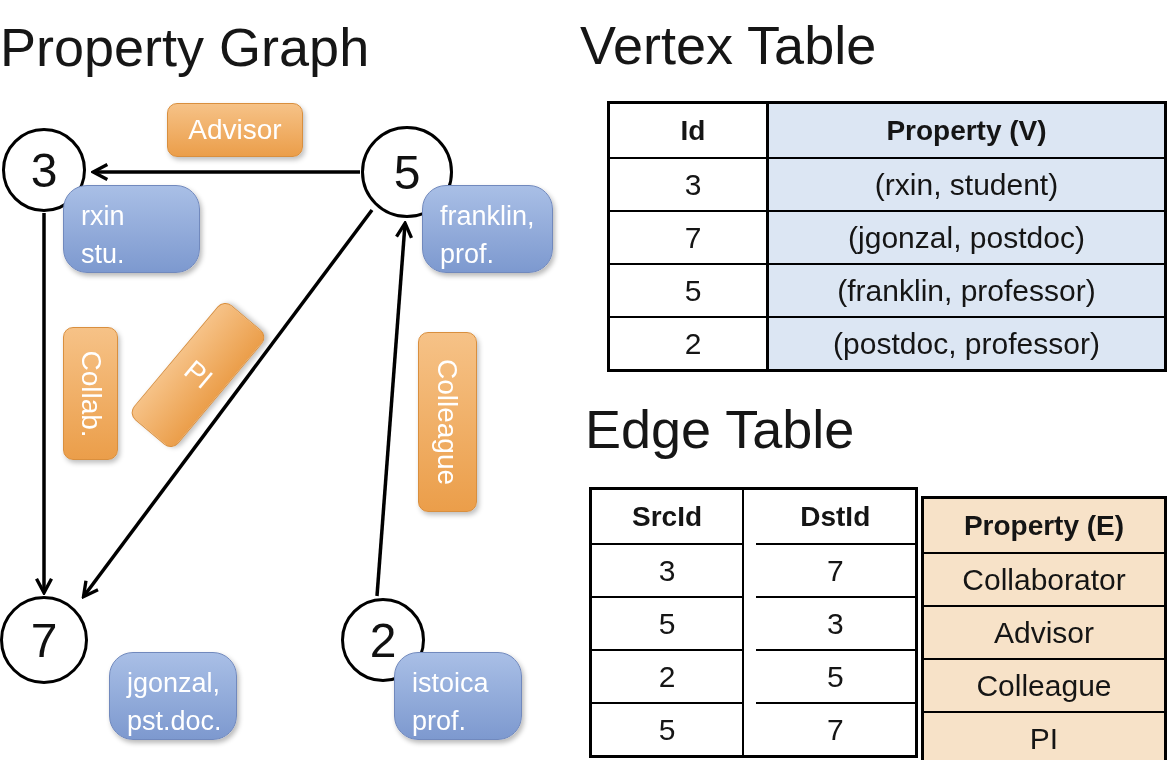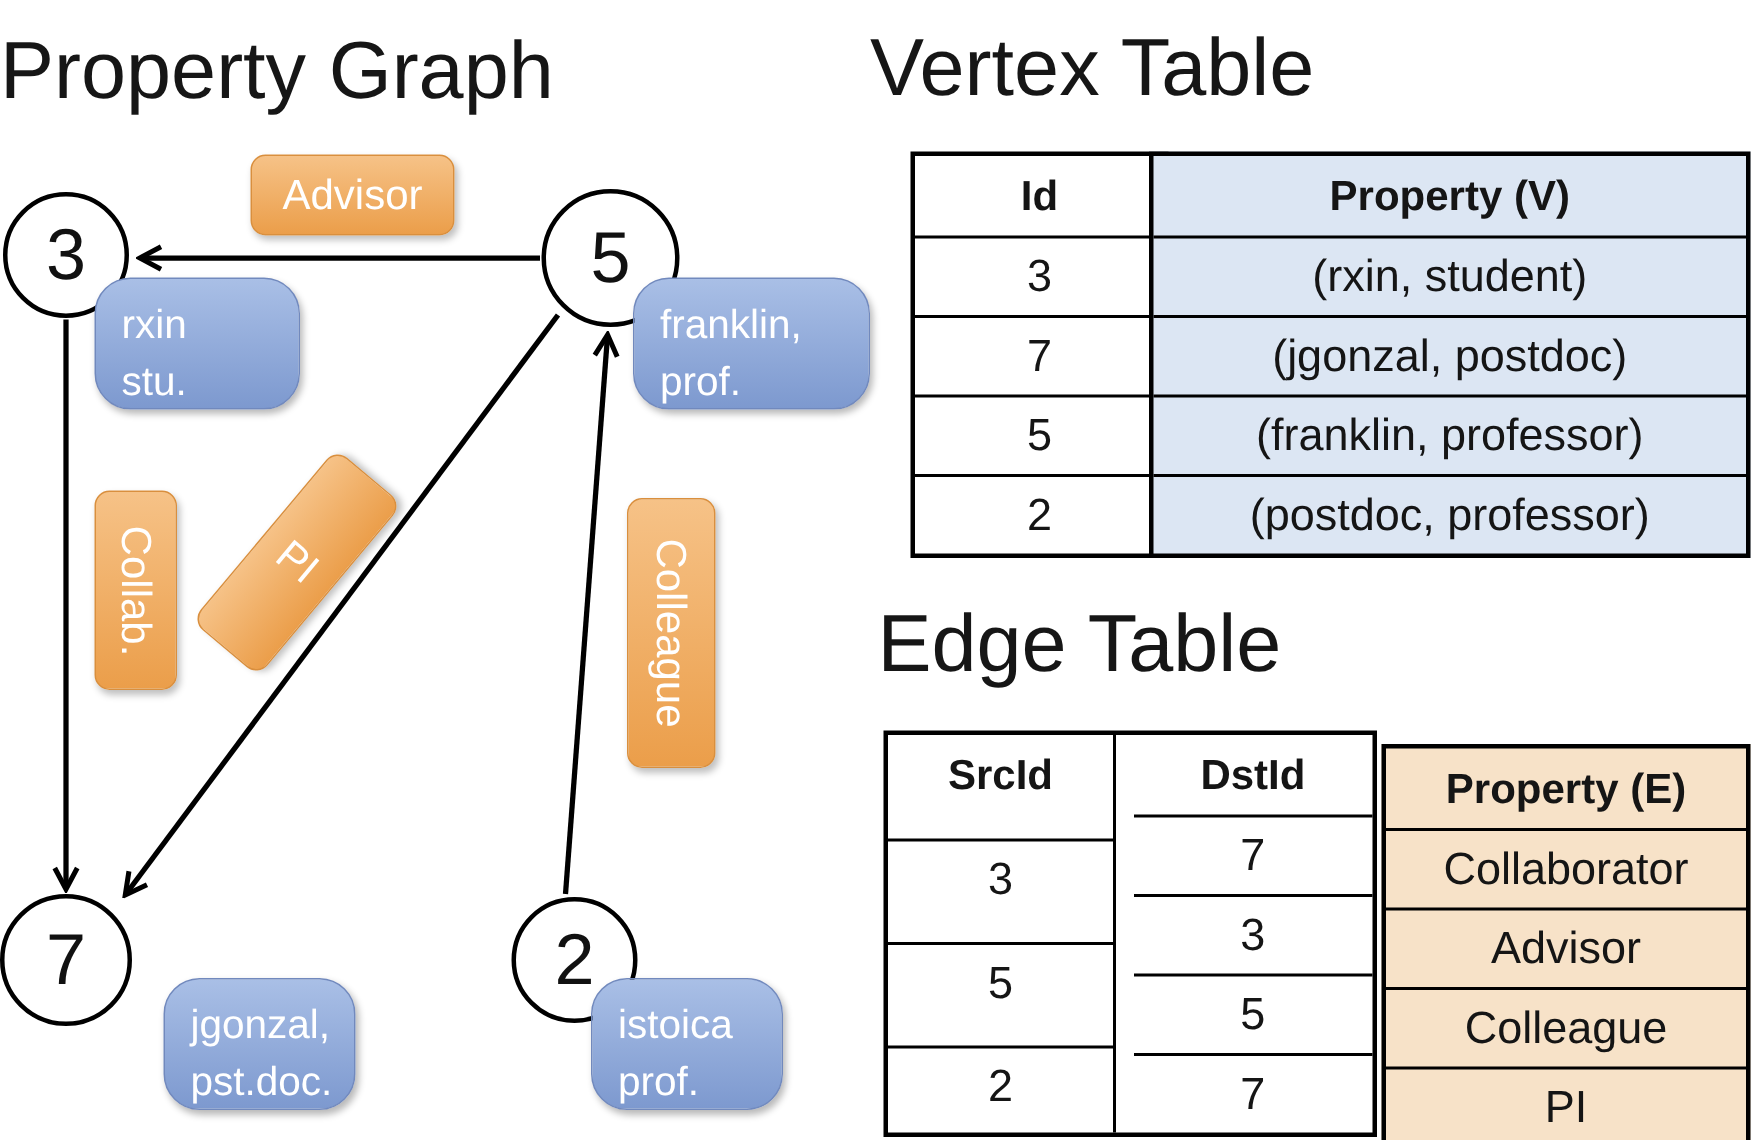--- a/index.html
+++ b/index.html
@@ -26,21 +26,21 @@
   .node-5{left:361px;top:126px;width:92px;height:92px;}
   .node-7{left:0px;top:596px;width:88px;height:88px;}
   .node-2{left:341px;top:598px;width:84px;height:84px;}
 
   .vbox{position:absolute;z-index:3;border-radius:24px;color:#fff;
     background:linear-gradient(to bottom,var(--blue-top),var(--blue-bottom));
     border:1px solid var(--blue-border);
     box-shadow:2px 3px 5px rgba(0,0,0,0.28);
     font-size:27px;line-height:1.42;padding:11px 0 0 17px;}
   .vbox-rxin{left:63px;top:185px;width:137px;height:88px;}
-  .vbox-franklin{left:422px;top:185px;width:158px;height:88px;}
+  .vbox-franklin{left:422px;top:185px;width:131px;height:88px;}
   .vbox-jgonzal{left:62px;top:652px;width:128px;height:88px;margin-left:47px;}
   .vbox-istoica{left:394px;top:652px;width:128px;height:88px;}
 
   .ebox{position:absolute;z-index:2;border-radius:10px;color:#fff;
     background:linear-gradient(to bottom,var(--orange-top),var(--orange-bottom));
     border:1px solid var(--orange-border);
     box-shadow:2px 3px 5px rgba(0,0,0,0.25);
     display:flex;align-items:center;justify-content:center;font-size:28px;}
   .ebox-advisor{left:167px;top:103px;width:136px;height:54px;}
   .ebox-collab{left:63px;top:327px;width:55px;height:133px;}
@@ -55,21 +55,21 @@
   .cell{display:flex;align-items:center;justify-content:center;
     font-size:30px;color:#151515;border-top:2.5px solid #000;white-space:nowrap;}
   .cell:first-child{border-top:none;}
   .hdr{font-weight:bold;font-size:28px;}
 
   .vt-id{left:591px;top:101px;width:172px;height:271px;margin-left:16px;}
   .vt-prop{left:766px;top:101px;width:401px;height:271px;background:var(--vertex-cell-bg);}
   .et-left{left:589px;top:487px;width:329px;height:271px;}
   .et-prop{left:921px;top:496px;width:246px;height:271px;background:var(--edge-cell-bg);}
   .vt-prop .tcol,.et-prop .tcol{width:100%;border-radius:20px;}
-  .col-id{width:166px;} .col-src{width:150px;gap:16px;} .col-dst{width:172.5px;}
+  .col-id{width:166px;} .col-src{width:150px;} .col-dst{width:172.5px;}
 </style>
 </head>
 <body>
 
 <div class="stage">
 
   <div class="big-title title-graph">Property Graph</div>
   <div class="big-title title-vertex">Vertex Table</div>
   <div class="big-title title-edge">Edge Table</div>
 

